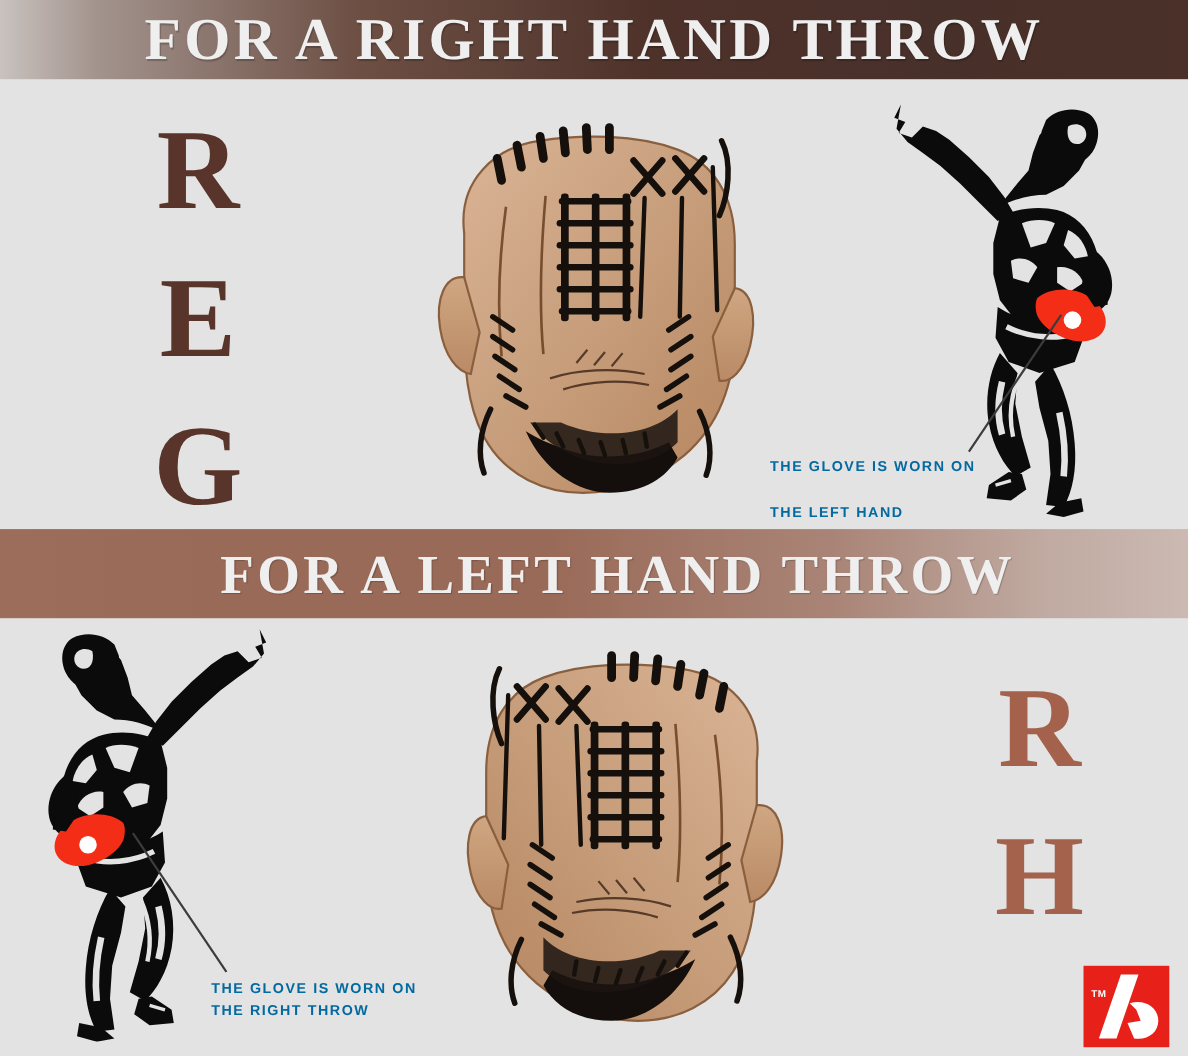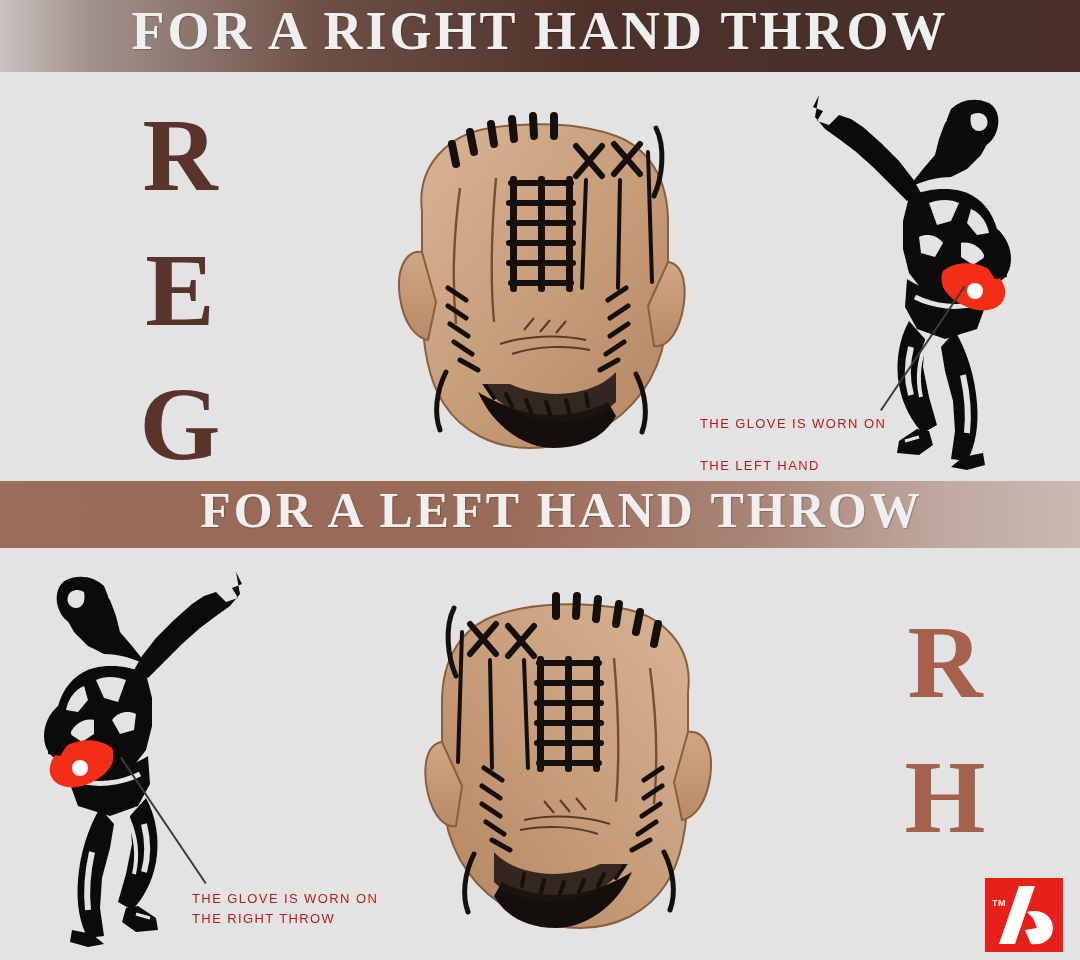--- a/index.html
+++ b/index.html
@@ -17,20 +17,21 @@
     background: #e3e3e3;
     overflow: hidden;
   }
 
   
   .banner {
     position: absolute;
     left: 0;
     width: 1080px;
     display: flex;
+    align-items: center;
     justify-content: center;
     box-sizing: border-box;
   }
   .banner-text {
     font-family: "Liberation Serif", serif;
     font-weight: 700;
     color: #efefef;
     letter-spacing: 2px;
     white-space: nowrap;
     text-shadow: 1px 1px 1px rgba(0,0,0,0.22);
@@ -41,21 +42,21 @@
     background: linear-gradient(90deg,
         #c9c2bf 0%, #a3948e 8%, #6d4f44 30%,
         #4e322a 55%, #48302a 80%, #4a3029 100%);
   }
   #banner-top .banner-text {
     font-size: 54px;
     letter-spacing: 3px;
   }
   #banner-bottom {
     top: 481px;
-    height: 67px;
+    height: 81px;
     background: linear-gradient(90deg,
         #9d6d5b 0%, #9a6a58 18%, #9a6a58 46%,
         #a98476 70%, #c0aaa1 88%, #cbb9b2 100%);
     padding-left: 43px;
   }
   #banner-bottom .banner-text {
     font-size: 50px;
     letter-spacing: 3px;
   }
 
@@ -75,24 +76,24 @@
   #letter-r-top { left: 120px; top: 103px; }
   #letter-e-top { left: 120px; top: 238px; }
   #letter-g-top { left: 120px; top: 372px; }
   #letter-r-bot { left: 885px; top: 610px; }
   #letter-h-bot { left: 885px; top: 745px; }
 
   
   .caption {
     position: absolute;
     font-family: "Liberation Sans", sans-serif;
-    font-weight: 400;
+    font-weight: 700;
     font-size: 13px;
     letter-spacing: 1.4px;
-    color: #b91c1c;
+    color: #0369a1;
     line-height: 1.55;
     white-space: nowrap;
   }
   #caption-top { left: 700px; top: 414px; }
   #caption-top .line2 { padding-left: 0px; margin-top: 22px; }
   #caption-bottom { left: 192px; top: 889px; }
 
   
   .leader {
     position: absolute;

